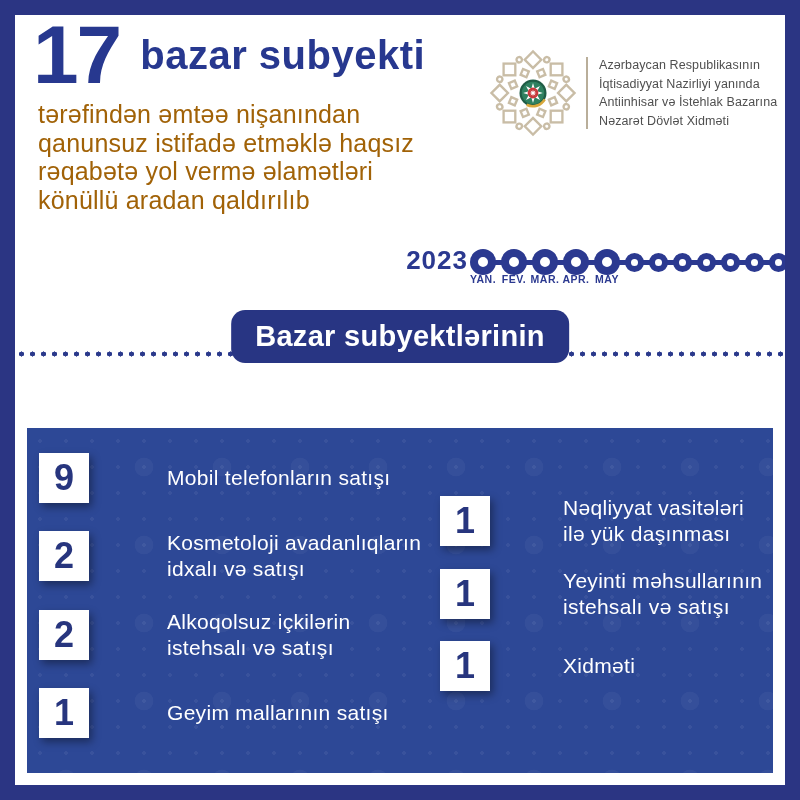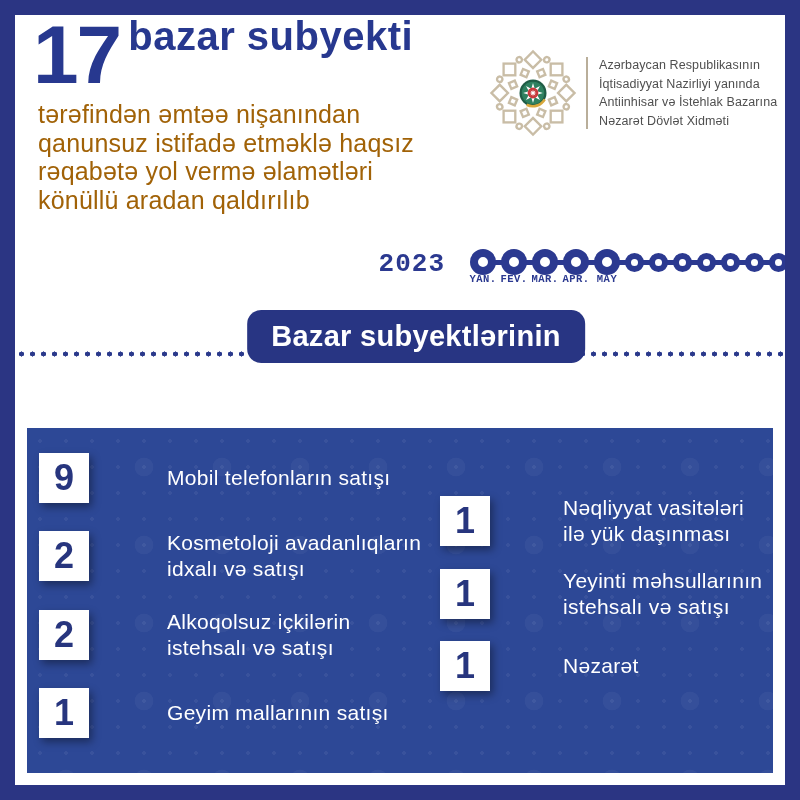--- a/index.html
+++ b/index.html
@@ -8,21 +8,21 @@
     font-family:"Liberation Sans", sans-serif;
     background:#ffffff;
     position:relative;overflow:hidden;
   }
   .canvas{position:absolute;inset:0;background:#ffffff;}
   .frame{position:absolute;inset:0;border:15px solid #2b3583;pointer-events:none;z-index:5;}
 
   
   .headline-top{
     position:absolute;left:33px;top:14px;
-    display:flex;align-items:flex-start;gap:8px;
+    display:flex;align-items:center;gap:20px;
     color:#27388f;
   }
   .big-num{font-size:82px;font-weight:800;letter-spacing:-2px;line-height:1;}
   .headline-title{font-size:40px;font-weight:600;letter-spacing:0.5px;}
   .desc{
     position:absolute;left:38px;top:100px;width:440px;
     color:#a16207;font-size:25px;font-weight:500;line-height:28.5px;letter-spacing:0.2px;
   }
 
   
@@ -32,21 +32,21 @@
   }
   .emblem{width:90px;height:90px;flex:0 0 auto;}
   .logo-divider{width:2px;height:72px;background:#b9ae9a;margin:0 11px 0 8px;}
   .logo-text{
     color:#4f4f4f;font-size:12.5px;line-height:18.5px;font-weight:500;letter-spacing:0.1px;
   }
 
   
   .timeline{
     position:absolute;top:245px;right:12px;
-    display:flex;align-items:flex-end;gap:25px;font-family:Liberation Mono, monospace;
+    display:flex;align-items:flex-start;gap:2px;
   }
   .year{color:#2b3990;font-size:26px;font-weight:800;letter-spacing:1px;}
   .track{display:flex;align-items:center;gap:5px;position:relative;height:34px;}
   .track-line{position:absolute;left:10px;right:8px;top:50%;height:5px;margin-top:-2.5px;background:#2b3990;border-radius:3px;}
   .node{position:relative;display:flex;align-items:center;justify-content:center;z-index:1;}
   .ring{display:block;border-radius:50%;background:#ffffff;box-sizing:border-box;}
   .node.big .ring{width:26px;height:26px;border:8px solid #2b3990;}
   .node.small .ring{width:19px;height:19px;border:6px solid #2b3990;}
   .mlabel{
     position:absolute;top:calc(100% - 2px);left:50%;transform:translateX(-50%);
@@ -58,21 +58,20 @@
     position:absolute;left:16px;right:16px;top:351px;height:6px;
     background-image:radial-gradient(circle, #2b3a8c 2.4px, transparent 2.7px);
     background-size:11px 6px;background-position:0 50%;background-repeat:repeat-x;
   }
   .section-btn{
     position:absolute;top:310px;left:50%;transform:translateX(-50%);
     background:#283583;color:#ffffff;border-radius:14px;
     padding:9px 24px;min-width:262px;
     text-align:center;font-size:29px;font-weight:700;line-height:1.22;letter-spacing:0.3px;
     z-index:2;
-    margin-left:16px;
   }
 
   
   .panel{
     position:absolute;left:27px;right:27px;top:428px;bottom:27px;
     background-color:#2d4896;
     background-image:
       radial-gradient(circle, rgba(255,255,255,0.055) 1.6px, transparent 1.9px),
       radial-gradient(circle, rgba(255,255,255,0.04) 9px, transparent 9.6px);
     background-size:26px 26px, 78px 78px;
@@ -293,20 +292,20 @@
         <div class="row-label">
           <div>Yeyinti məhsullarının</div>
           <div>istehsalı və satışı</div>
         </div>
       </div>
       <div class="row">
         <div class="count-box">
             <span>1</span>
           </div>
         <div class="row-label">
-          <div>Nəzarət</div>
+          <div>Xidməti</div>
         </div>
       </div>
     </div>
   </div>
 
   <div class="frame"></div>
 </div>
 
 </body></html>

